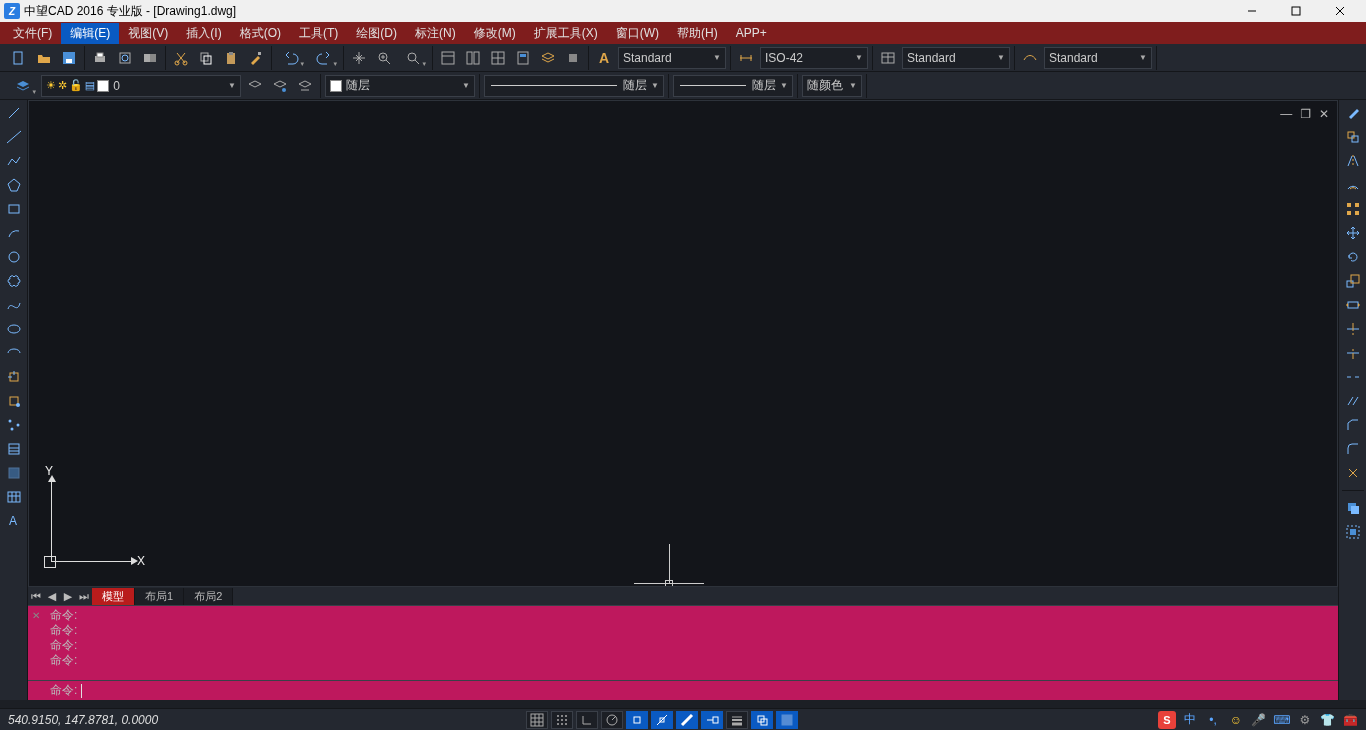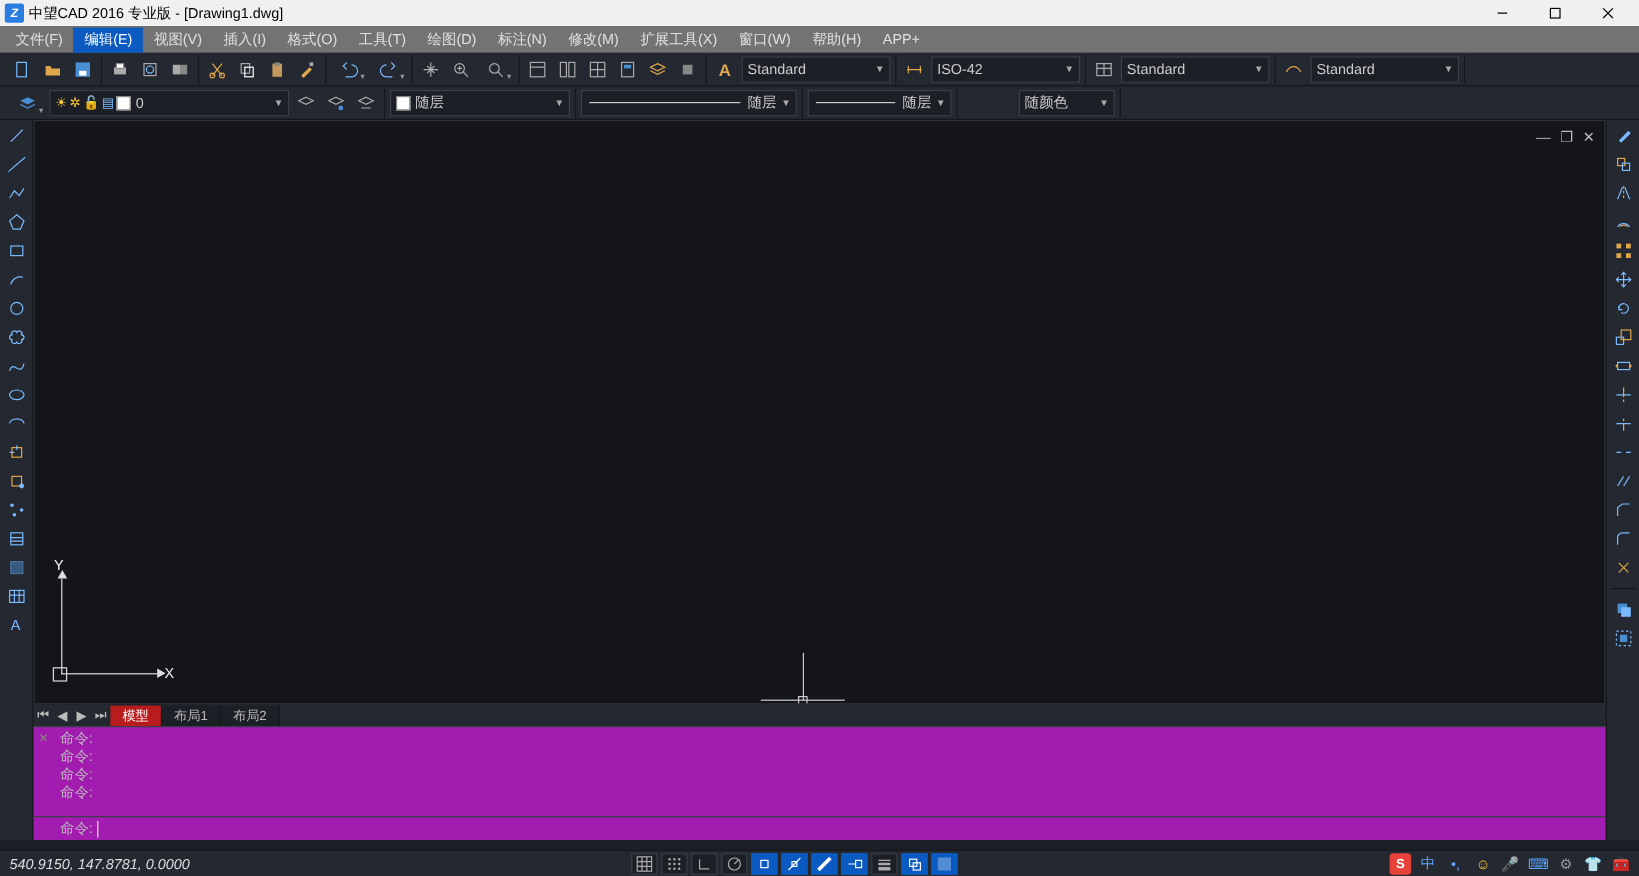--- a/index.html
+++ b/index.html
@@ -6,40 +6,40 @@
 body { width:1366px; height:730px; background:#1c1f25; color:#ccc; font-size:12px; overflow:hidden; position:relative; }
 
 
 .titlebar { height:22px; background:#f0f0f0; color:#000; display:flex; align-items:center; padding:0 4px; }
 .titlebar .appicon { width:16px; height:16px; background:#2a7de1; border-radius:2px; margin-right:4px; display:flex; align-items:center; justify-content:center; color:#fff; font-size:10px; font-style:italic; font-weight:bold; }
 .titlebar .title { font-size:12px; }
 .titlebar .spacer { flex:1; }
 .titlebar .winbtn { width:44px; height:22px; display:flex; align-items:center; justify-content:center; }
 
 
-.menubar { height:22px; background:#737373; display:flex; align-items:center; padding-left:4px; }
+.menubar { height:22px; background:#7f1d1d; display:flex; align-items:center; padding-left:4px; }
 .menubar .menuitem { padding:2px 9px; font-size:12px; color:#e0e0e0; cursor:default; }
 .menubar .menuitem.active { background:#0a5ac2; color:#fff; }
 
 
 .toolbars { background:#242830; }
 .tbrow { display:flex; align-items:center; height:28px; border-bottom:1px solid #14161a; padding-left:4px; gap:0; }
 .tbgroup { display:flex; align-items:center; height:24px; padding:0 4px; border-right:1px solid #14161a; gap:3px; }
 .tbtn { width:22px; height:22px; display:flex; align-items:center; justify-content:center; color:#cfd4da; border-radius:2px; cursor:default; }
 .tbtn.split { width:30px; position:relative; }
 .tbtn.split::after { content:"▾"; font-size:7px; position:absolute; right:2px; bottom:1px; color:#999; }
 .tbtn svg { width:16px; height:16px; }
 
 
 .ddl { height:22px; background:#1c1f25; border:1px solid #3a3f48; display:flex; align-items:center; padding:0 4px; color:#ccc; }
 .ddl .arrow { margin-left:auto; font-size:8px; color:#aaa; padding-left:4px; }
 .layerddl { width:200px; }
 .lineddl { width:150px; }
-.styddl { width:124px; }
-.colorddl { width:80px;margin-left:47px; }
+.styddl { width:108px; }
+.colorddl { width:60px; }
 
 
 .leftbar { position:absolute; top:100px; left:0; width:28px; background:#242830; display:flex; flex-direction:column; align-items:center; padding-top:2px; gap:2px; bottom:30px; border-right:1px solid #14161a; }
 .leftbar .tbtn { width:24px; height:22px; }
 
 
 .rightbar { position:absolute; top:100px; right:0; width:28px; background:#242830; display:flex; flex-direction:column; align-items:center; padding-top:2px; gap:2px; bottom:30px; border-left:1px solid #14161a; }
 .rightbar .divider { width:22px; height:1px; background:#14161a; margin:4px 0; }
 .rightbar .tbtn { width:24px; height:22px; }
 
@@ -64,21 +64,21 @@
 .crosshair .h { position:absolute; height:1px; width:70px; background:#ccc; left:-5px; bottom:1px; }
 .crosshair .sq { position:absolute; width:8px; height:8px; border:1px solid #ccc; left:26px; bottom:-3px; }
 
 
 .modetabs { height:18px; background:#242830; display:flex; align-items:center; font-size:11px; color:#bbb; }
 .modetabs .nav { width:16px; text-align:center; }
 .modetabs .tab { padding:1px 10px; background:#1c1f25; border-right:1px solid #14161a; cursor:default; }
 .modetabs .tab.active { background:#b91c1c; color:#fff; }
 
 
-.cmdwin { height:95px; background:#a21caf; border-top:1px solid #3a3f48; display:flex; flex-direction:column; font-size:12px; color:#bbb; }
+.cmdwin { height:95px; background:#be185d; border-top:1px solid #3a3f48; display:flex; flex-direction:column; font-size:12px; color:#bbb; }
 .cmdwin .history { flex:1; padding:2px 6px 2px 22px; line-height:15px; overflow:hidden; position:relative; }
 .cmdwin .history::before { content:"✕"; position:absolute; left:4px; top:2px; font-size:10px; color:#888; }
 .cmdwin .inputline { height:20px; border-top:1px solid #3a3f48; display:flex; align-items:center; padding-left:22px; }
 .cmdwin .prompt { color:#bbb; }
 .cmdwin .caret { width:1px; height:14px; background:#e0e0e0; margin-left:4px; }
 
 
 .statusbar { position:absolute; left:0; right:0; bottom:0; height:22px; background:#242830; color:#ddd; display:flex; align-items:center; font-size:12px; border-top:1px solid #14161a; }
 .statusbar .coords { padding:0 8px;font-style:italic; }
 .statusbar .mid { flex:1; display:flex; justify-content:center; gap:3px; }

